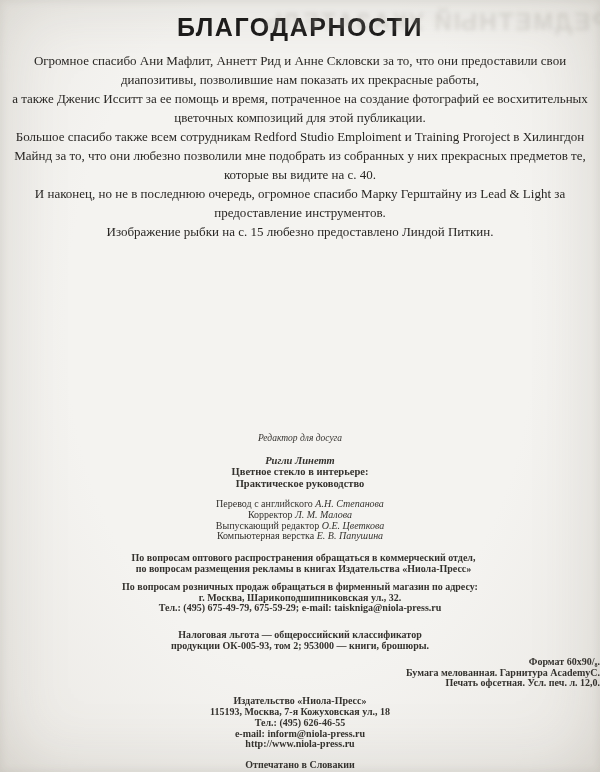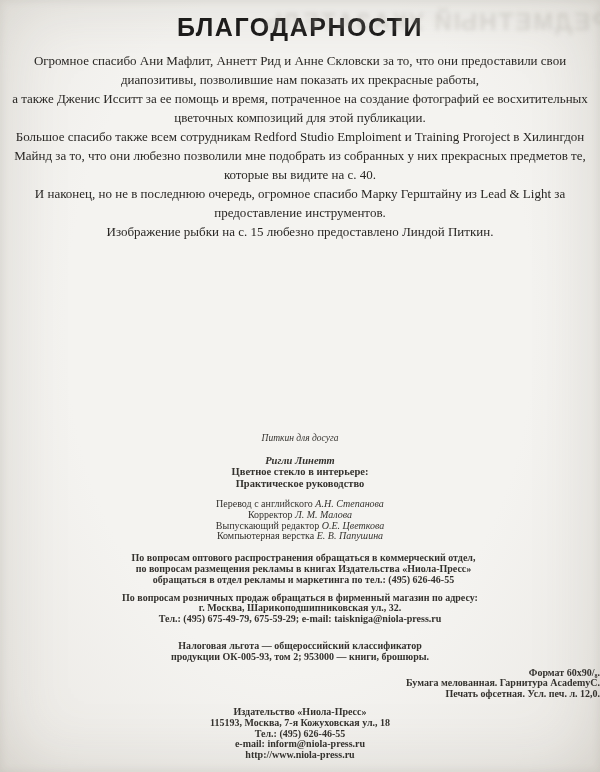--- a/index.html
+++ b/index.html
@@ -64,21 +64,21 @@
   <div class="ack">
     <p>Огромное спасибо Ани Мафлит, Аннетт Рид и Анне Скловски за то, что они предоставили свои диапозитивы, позволившие нам показать их прекрасные работы,</p>
     <p>а также Дженис Исситт за ее помощь и время, потраченное на создание фотографий ее восхитительных цветочных композиций для этой публикации.</p>
     <p>Большое спасибо также всем сотрудникам Redford Studio Emploiment и Training Proroject в Хилингдон Майнд за то, что они любезно позволили мне подобрать из собранных у них прекрасных предметов те, которые вы видите на с. 40.</p>
     <p>И наконец, но не в последнюю очередь, огромное спасибо Марку Герштайну из Lead &amp; Light за предоставление инструментов.</p>
     <p>Изображение рыбки на с. 15 любезно предоставлено Линдой Питкин.</p>
   </div>
 
   <div class="colophon">
 
-    <div class="edition">Питкин для досуга</div>
+    <div class="edition">Редактор для досуга</div>
     <div class="author">Ригли Линетт</div>
     <div class="btitle">Цветное стекло в интерьере:</div>
     <div class="btitle">Практическое руководство</div>
 
     <div class="credits">
       <div class="credit">
         <span>Перевод с английского</span>
         <span class="name">А.Н. Степанова</span>
       </div>
       <div class="credit">
@@ -91,21 +91,20 @@
       </div>
       <div class="credit">
         <span>Компьютерная верстка</span>
         <span class="name">Е. В. Папушина</span>
       </div>
     </div>
 
     <div class="cblock mt11">
       <div>По вопросам оптового распространения обращаться в коммерческий отдел,</div>
       <div>по вопросам размещения рекламы в книгах Издательства «Ниола-Пресс»</div>
-      <div>обращаться в отдел рекламы и маркетинга по тел.: (495) 626-46-55</div>
     </div>
 
     <div class="cblock mt7">
       <div>По вопросам розничных продаж обращаться в фирменный магазин по адресу:</div>
       <div>г. Москва, Шарикоподшипниковская ул., 32.</div>
       <div>Тел.: (495) 675-49-79, 675-59-29; e-mail: taiskniga@niola-press.ru</div>
     </div>
 
     <div class="cblock mt8">
       <div>Налоговая льгота — общероссийский классификатор</div>

